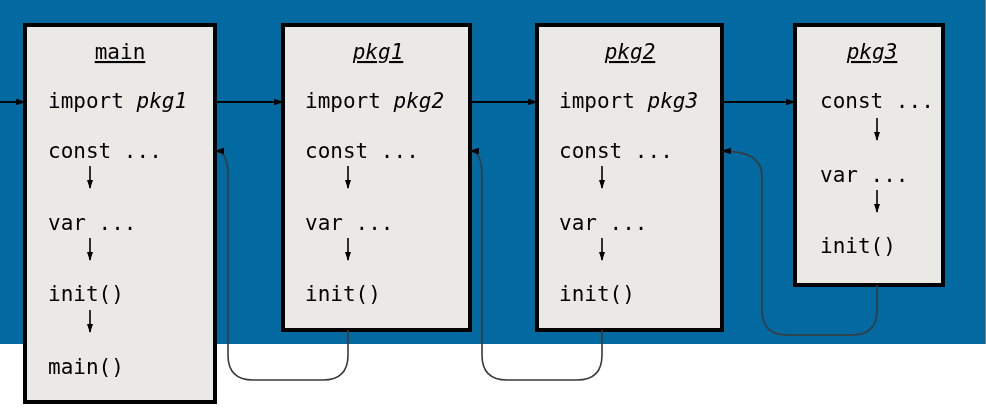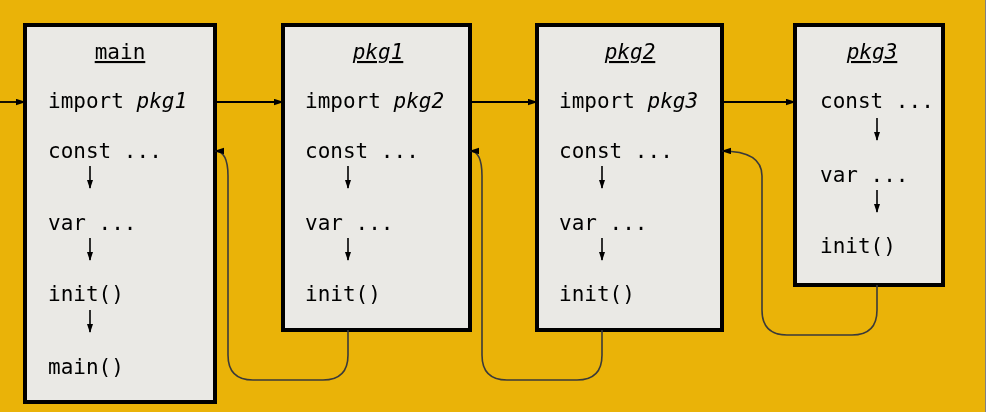--- a/index.html
+++ b/index.html
@@ -4,22 +4,22 @@
 <style>
   html,body{margin:0;padding:0;}
   body{
     width:986px;height:412px;
     background:#ffffff;
     font-family:"DejaVu Sans Mono", monospace;
     overflow:hidden;
   }
   #page-frame{
     position:relative;
-    width:986px;height:412px;
-    background:#eab308;
+    width:986px;height:344px;
+    background:#0369a1;
     box-sizing:border-box;
     border-right:1px solid #808080;
   }
   svg#diagram{
     position:absolute;left:0;top:0;
     width:986px;height:412px;
     display:block;
   }
   .box-rect{
     fill:#eae9e5;

